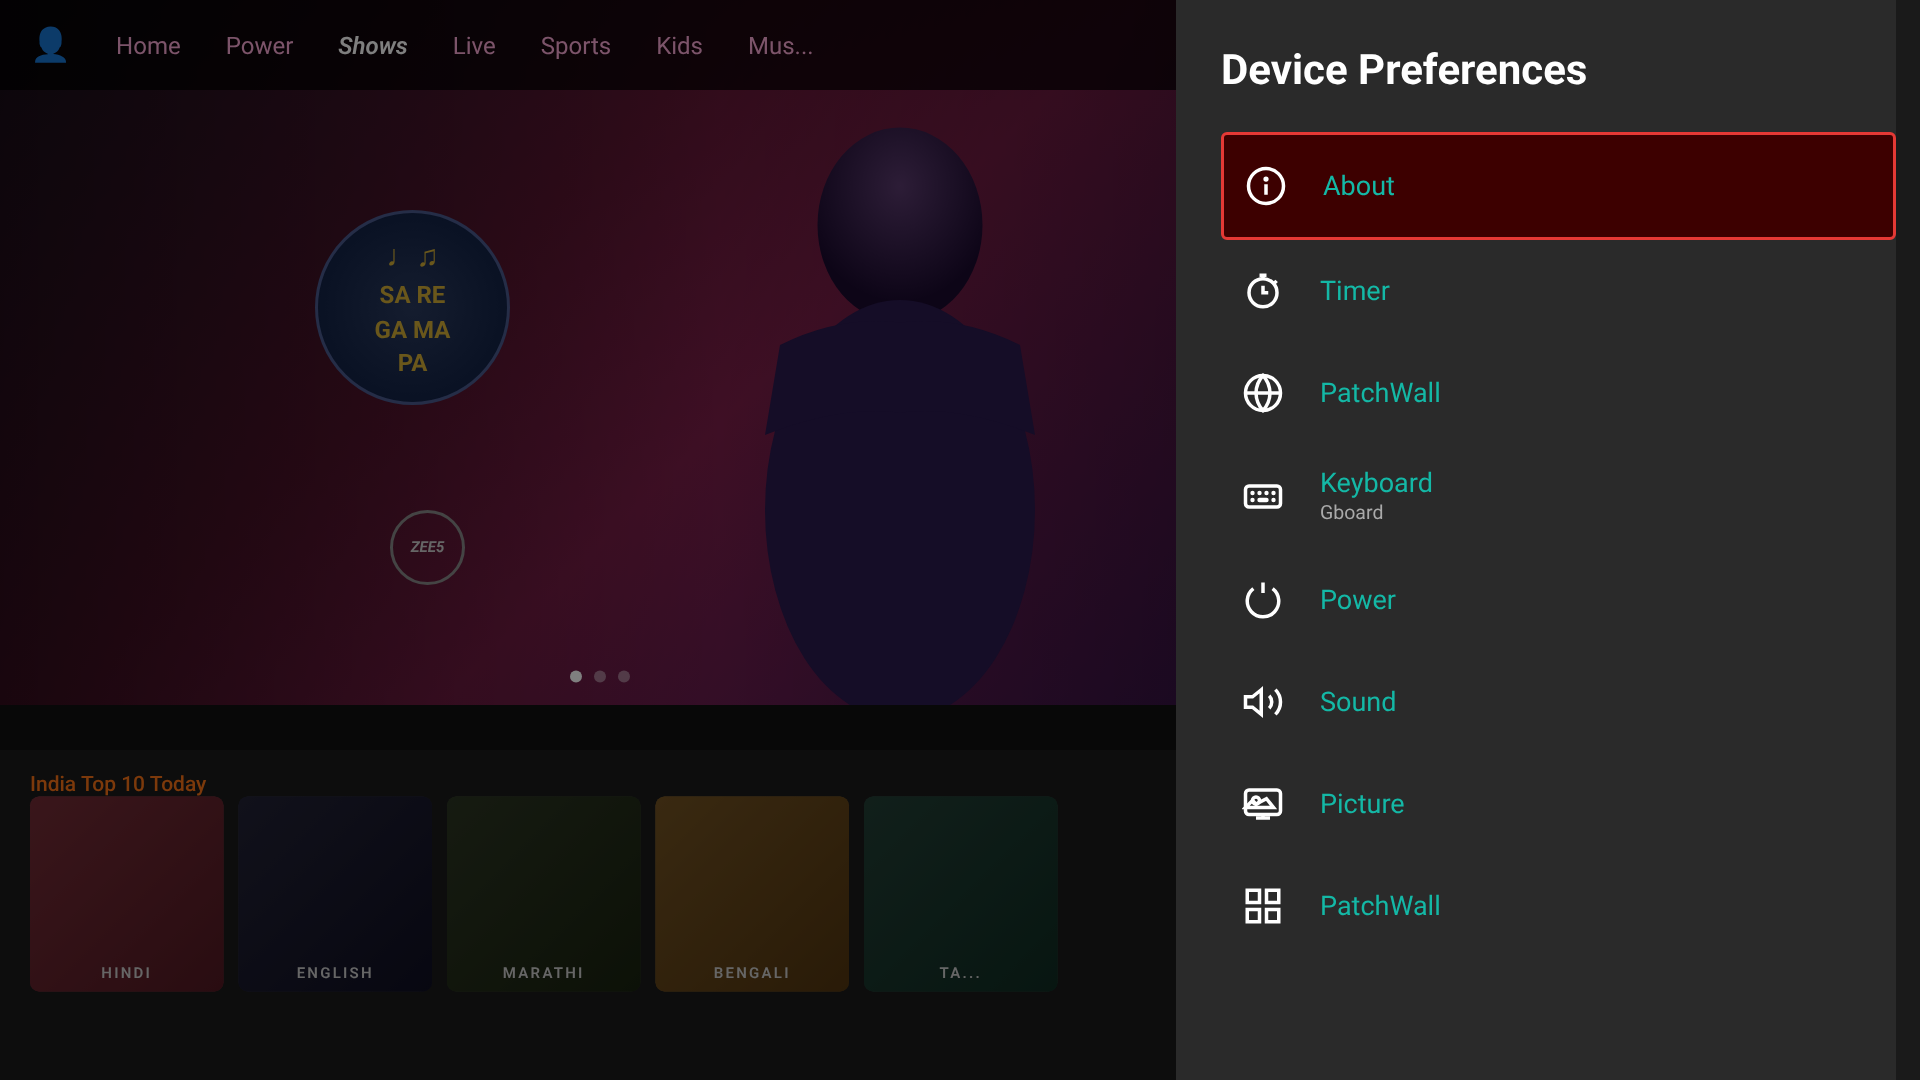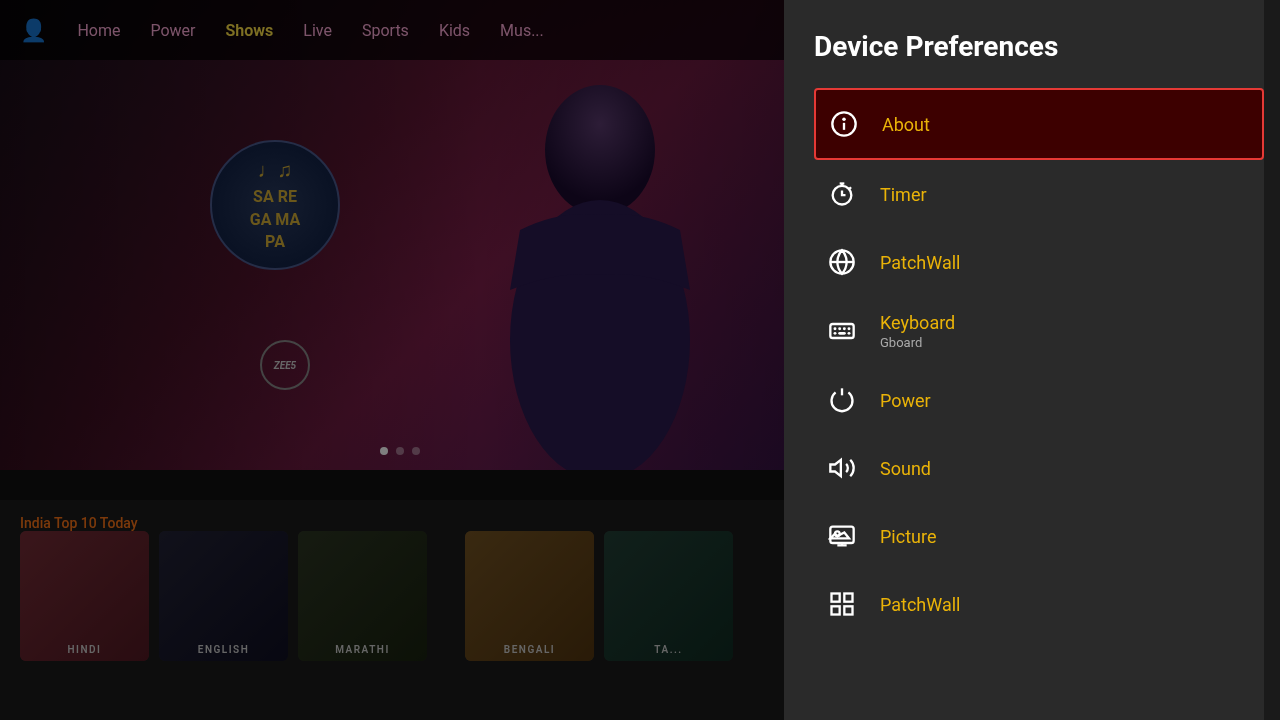--- a/index.html
+++ b/index.html
@@ -120,22 +120,23 @@
       color: #ccc;
       font-size: 22px;
     }
     .nav-item {
       color: #f9a8d4;
       font-size: 16px;
       font-weight: 400;
       cursor: pointer;
     }
     .nav-item.active {
-      color: #fde047;
+      color: #ffffff;
       font-weight: 600;
+      font-style: italic;
     }
 
     
     .thumbnails-section {
       position: absolute;
       bottom: 0;
       left: 0;
       width: 100%;
       height: 220px;
       background: #1a1a1a;
@@ -155,21 +156,21 @@
       width: 129px;
       height: 130px;
       border-radius: 6px;
       overflow: hidden;
       position: relative;
       flex-shrink: 0;
     }
     .thumb-bg-1 { background: linear-gradient(135deg, #c04a5a 0%, #8a2a3a 100%); }
     .thumb-bg-2 { background: linear-gradient(135deg, #3a3a5a 0%, #1a1a3a 100%); }
     .thumb-bg-3 { background: linear-gradient(135deg, #4a5a3a 0%, #2a3a1a 100%); }
-    .thumb-bg-4 { background: linear-gradient(135deg, #c08a3a 0%, #8a5a1a 100%); margin-left: 28px; }
+    .thumb-bg-4 { background: linear-gradient(135deg, #c08a3a 0%, #8a5a1a 100%); }
     .thumb-bg-5 { background: linear-gradient(135deg, #3a6a5a 0%, #1a4a3a 100%); }
     .thumb-label {
       position: absolute;
       bottom: 6px;
       left: 0;
       right: 0;
       text-align: center;
       font-size: 10px;
       font-weight: 600;
       color: #ccc;
@@ -241,21 +242,21 @@
       font-size: 22px;
     }
 
     .menu-text {
       display: flex;
       flex-direction: column;
     }
     .menu-label {
       font-size: 18px;
       font-weight: 400;
-      color: #eab308;
+      color: #14b8a6;
     }
     .menu-sublabel {
       font-size: 13px;
       color: #aaa;
       margin-top: 2px;
     }
 
     
     .icon-svg {
       width: 28px;

